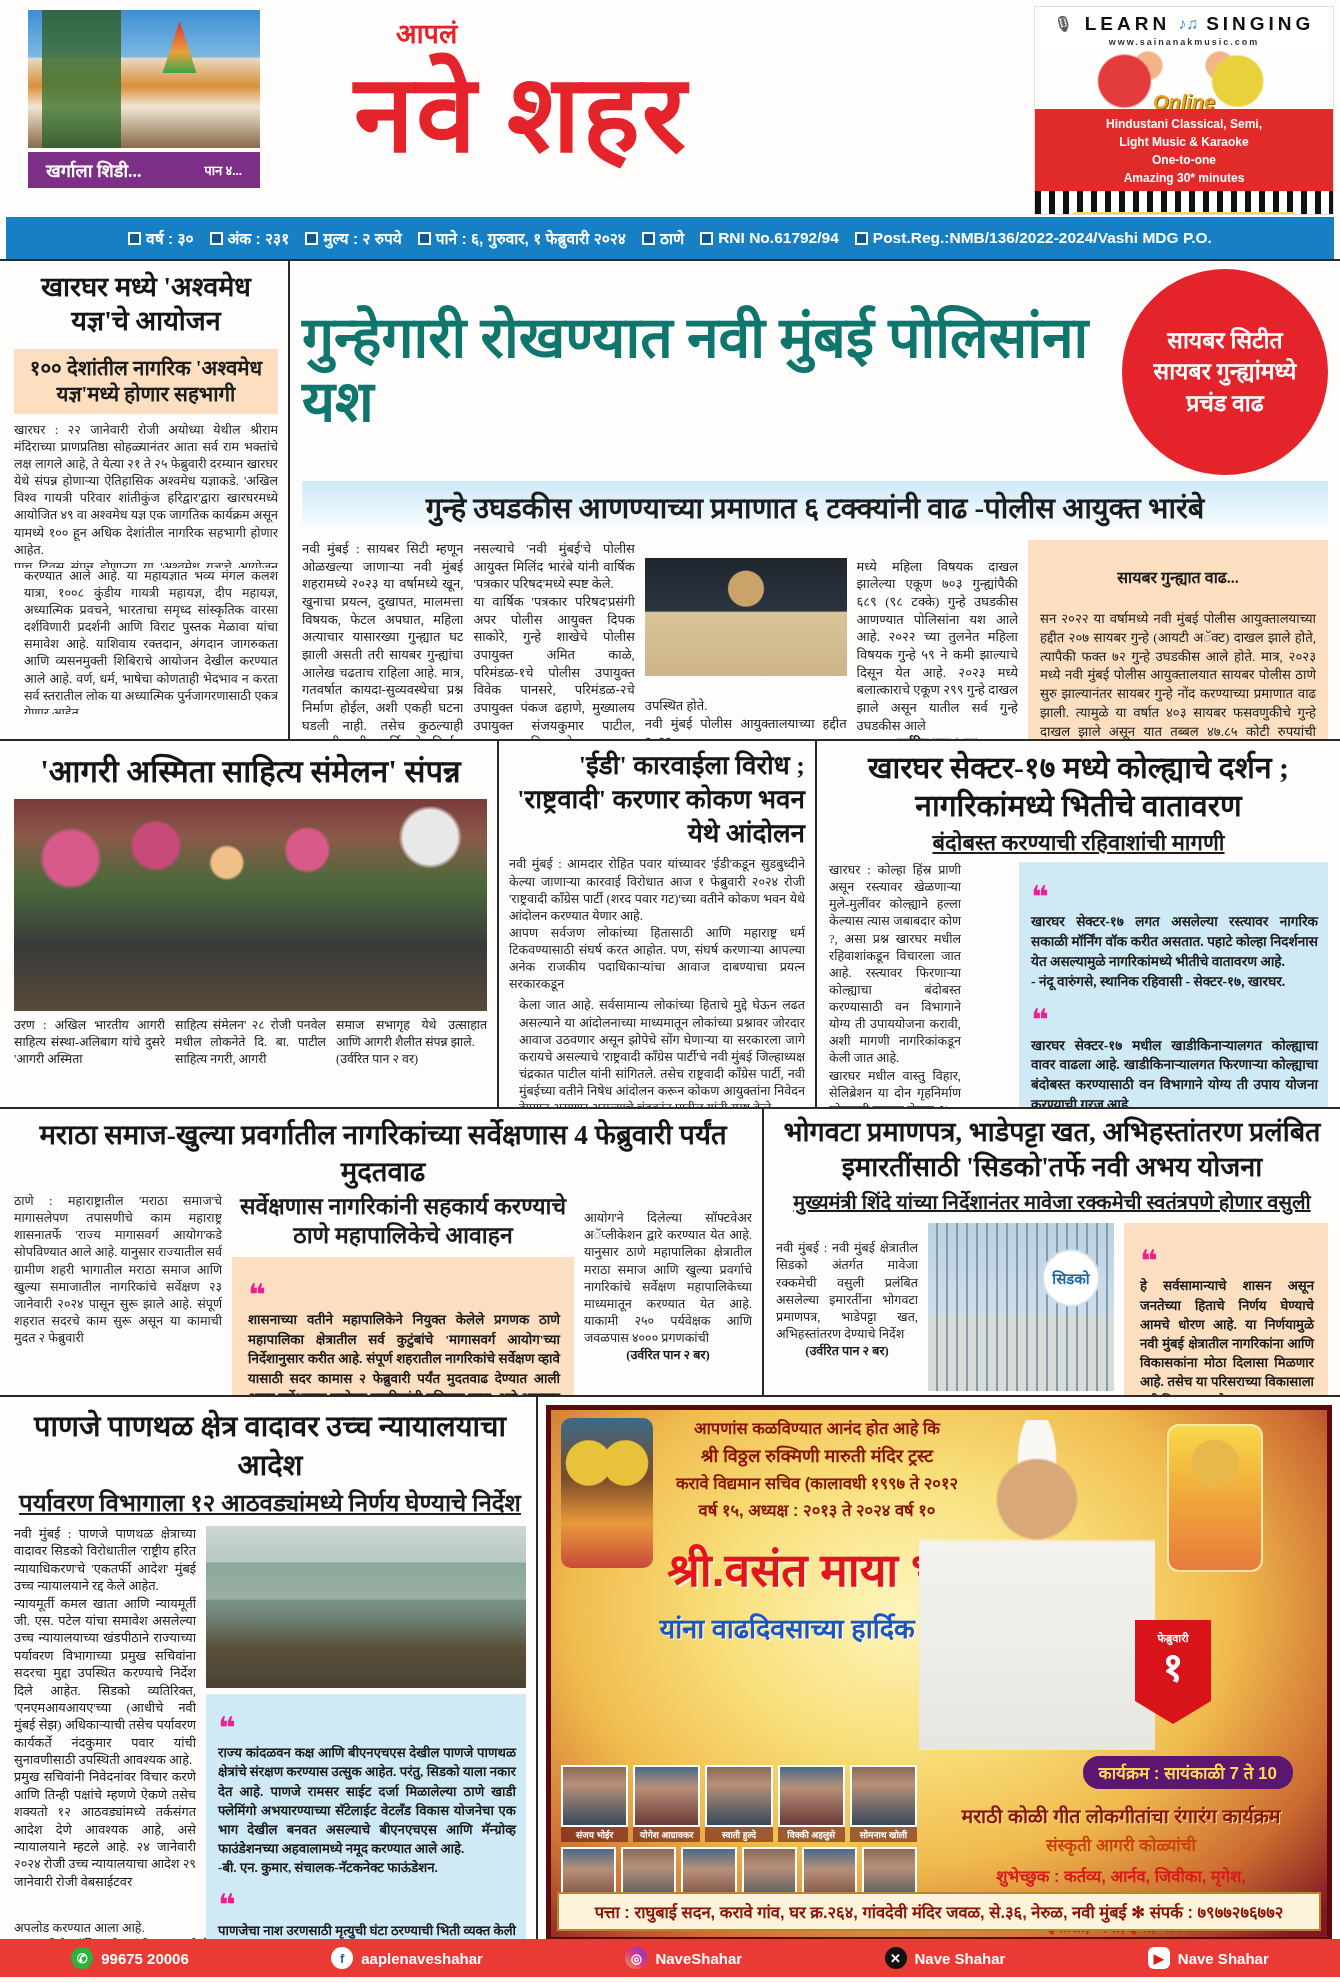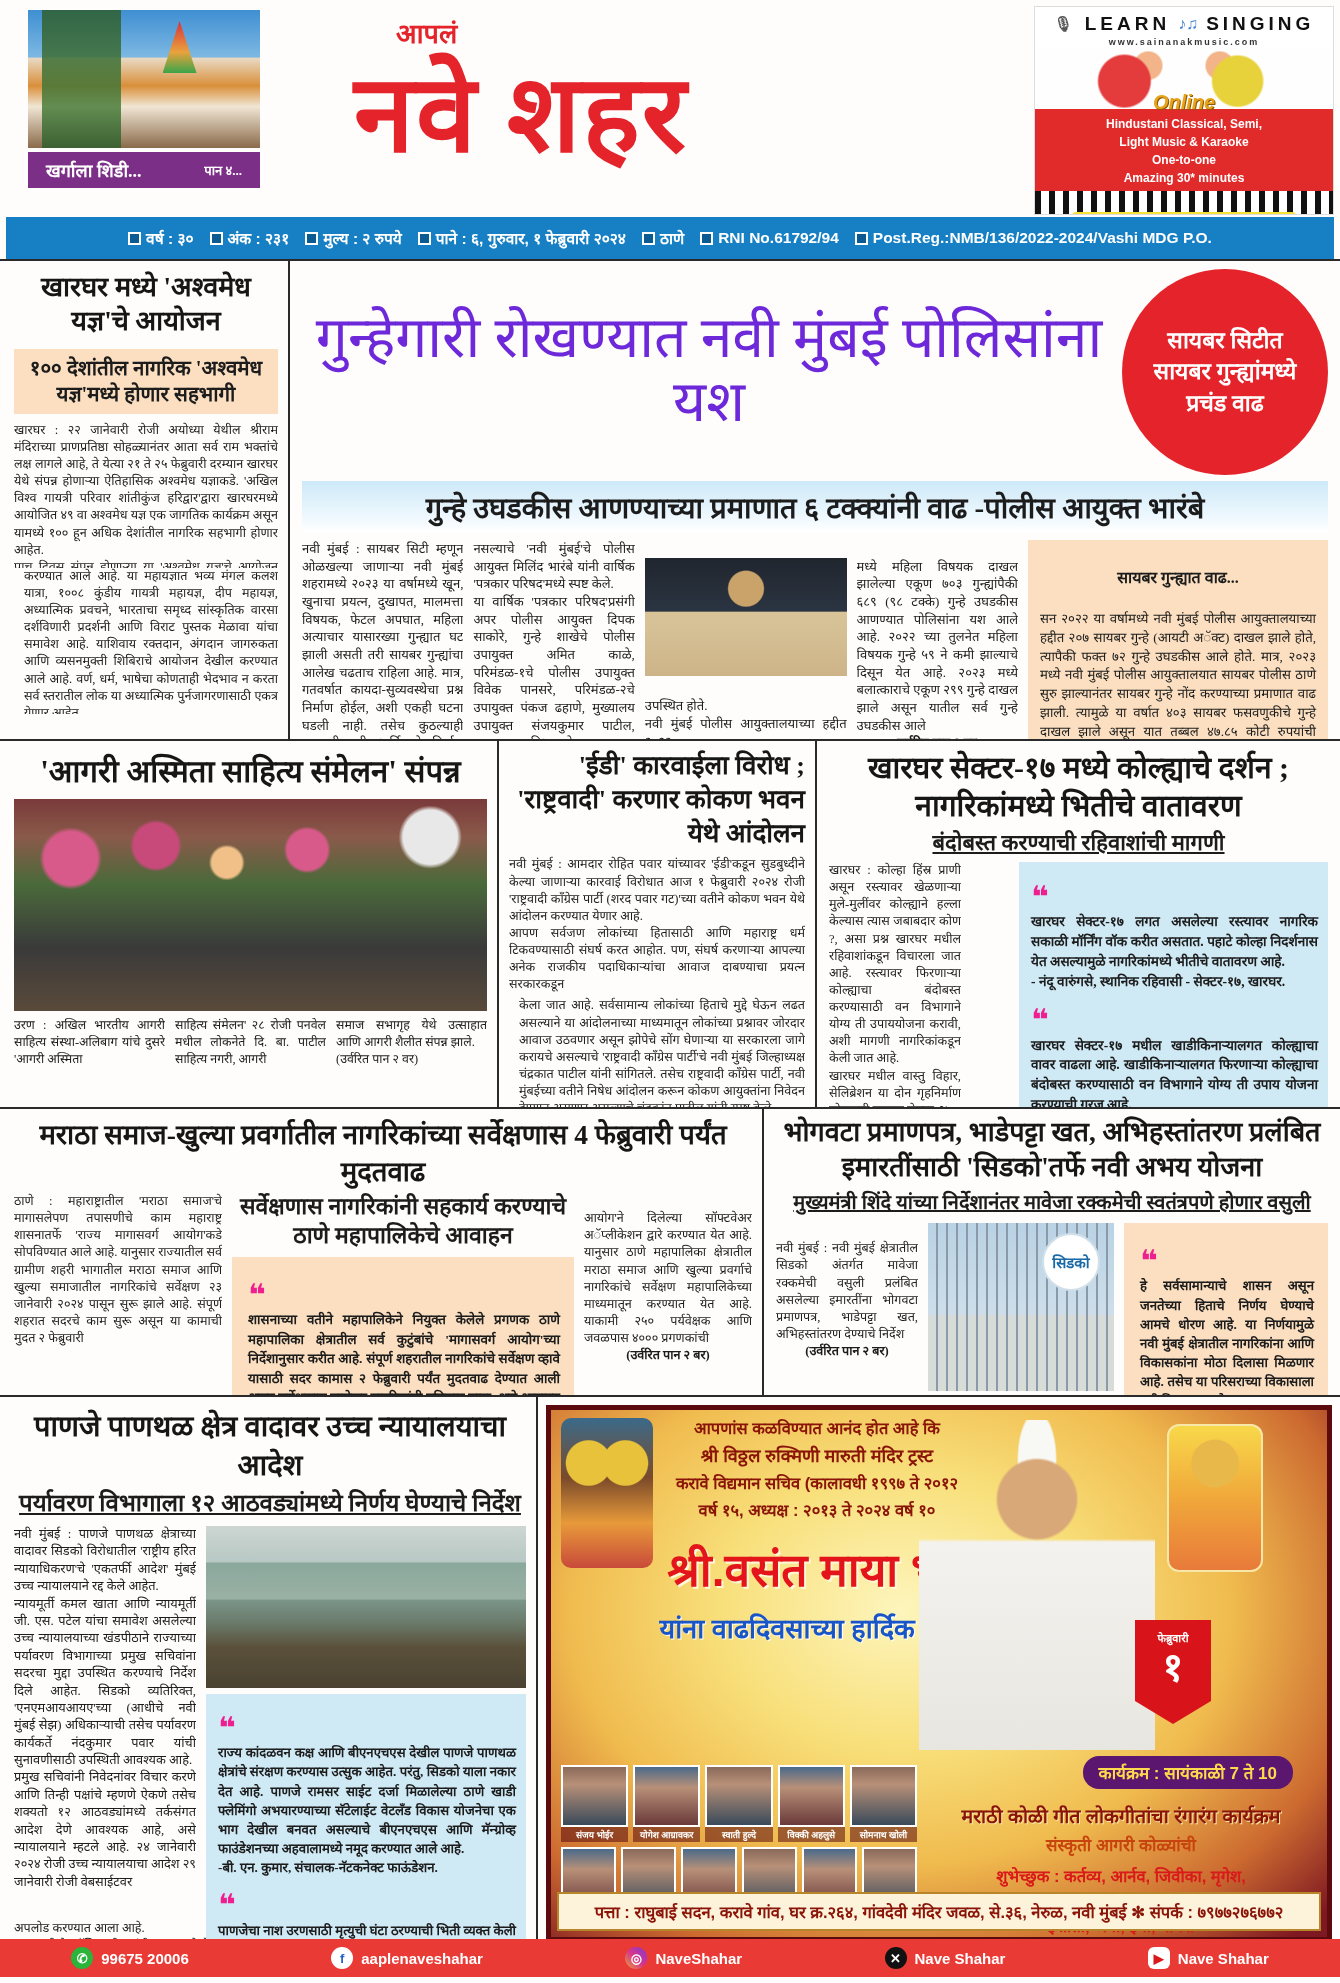--- a/index.html
+++ b/index.html
@@ -63,21 +63,21 @@
   .qpeach { background:#fbdfc0; border-bottom:6px solid #ec8420; }
   .contd { font-weight:bold; text-align:center; }
 
   
   .b1 { height:480px; }
   .ash { width:288px; padding:10px 10px 0 14px; }
   .ash .a-title { font-size:27px; line-height:1.25; }
   .ash-sub { margin:10px 0 8px; padding:6px 4px; font-size:20.5px; font-weight:bold; text-align:center; line-height:1.3; }
   .crime { flex:1; padding:4px 12px 0 12px; }
   .crime-top { display:flex; align-items:center; }
-  .crime-title { flex:1; font-size:57px; font-weight:normal; text-align:center; line-height:1.12; color:#6d28d9; }
+  .crime-title { flex:1; font-size:57px; font-weight:bold; line-height:1.12; color:#0f766e; }
   .cyber-circle { width:206px; height:206px; border-radius:50%; background:#e4232b; color:#fff; font-weight:bold; font-size:23px;
     display:flex; align-items:center; justify-content:center; text-align:center; padding:18px; line-height:1.35; flex:none; margin:4px 0 0 6px; }
   .crime-sub { margin-top:6px; background:linear-gradient(180deg,#cde9f8 0%,#eef8fe 70%,#ffffff 100%);
     font-size:29px; font-weight:bold; text-align:center; padding:6px 0; }
   .crime-body { display:flex; margin-top:8px; }
   .crime-body .col { font-size:13px; }
   .police-photo { width:100%; height:118px; background:
       radial-gradient(circle at 50% 26%, #caa36a 0 13%, transparent 14%),
       linear-gradient(180deg,#20262e 0%,#2b3442 45%,#d9c49a 46%,#cdb488 100%); margin-bottom:4px; }
   .cyber-box { width:300px; flex:none; margin-left:10px; padding:8px 12px; font-size:13.2px; line-height:1.42; text-align:justify; white-space:pre-line; }
@@ -117,21 +117,21 @@
   .m-c3 { width:168px; flex:none; }
   .cidco { flex:1; padding:6px 12px 0 12px; }
   .cidco .a-title { font-size:27px; line-height:1.3; }
   .cidco-sub { font-size:20px; font-weight:bold; text-align:center; text-decoration:underline; margin:3px 0 8px; }
   .c-row { display:flex; }
   .c-c1 { width:142px; flex:none; }
   .cidco-photo { width:186px; height:168px; flex:none; margin:0 10px; position:relative;
     background:linear-gradient(180deg,#b9d2e4 0%,#dfe9f0 40%,#e8e8e4 41%,#c8ccc8 100%);
     background-image:repeating-linear-gradient(90deg,transparent 0 8px,#8a9aa8 8px 10px),
       linear-gradient(180deg,transparent 0 55%,#d8dcd8 55% 100%),linear-gradient(180deg,#b9d2e4,#dfe9f0); }
-  .cidco-logo { position:absolute; top:10px; right:14px; background:#fff; border-radius:50%; width:58px; height:58px;
+  .cidco-logo { position:absolute; top:26px; right:14px; background:#fff; border-radius:50%; width:58px; height:58px;
     display:flex; align-items:center; justify-content:center; font-weight:bold; color:#1a6aa8; font-size:15px; border:2px solid #cfe0ea; }
   .c-qbox { flex:1; }
 
   
   .b4 { height:555px; }
   .panje { width:536px; padding:8px 10px 0 14px; }
   .panje .a-title { font-size:29px; }
   .panje-sub { font-size:24px; font-weight:bold; text-align:center; text-decoration:underline; margin:2px 0 8px; }
   .p-row { display:flex; }
   .p-c1 { width:182px; flex:none; font-size:12.8px; }

